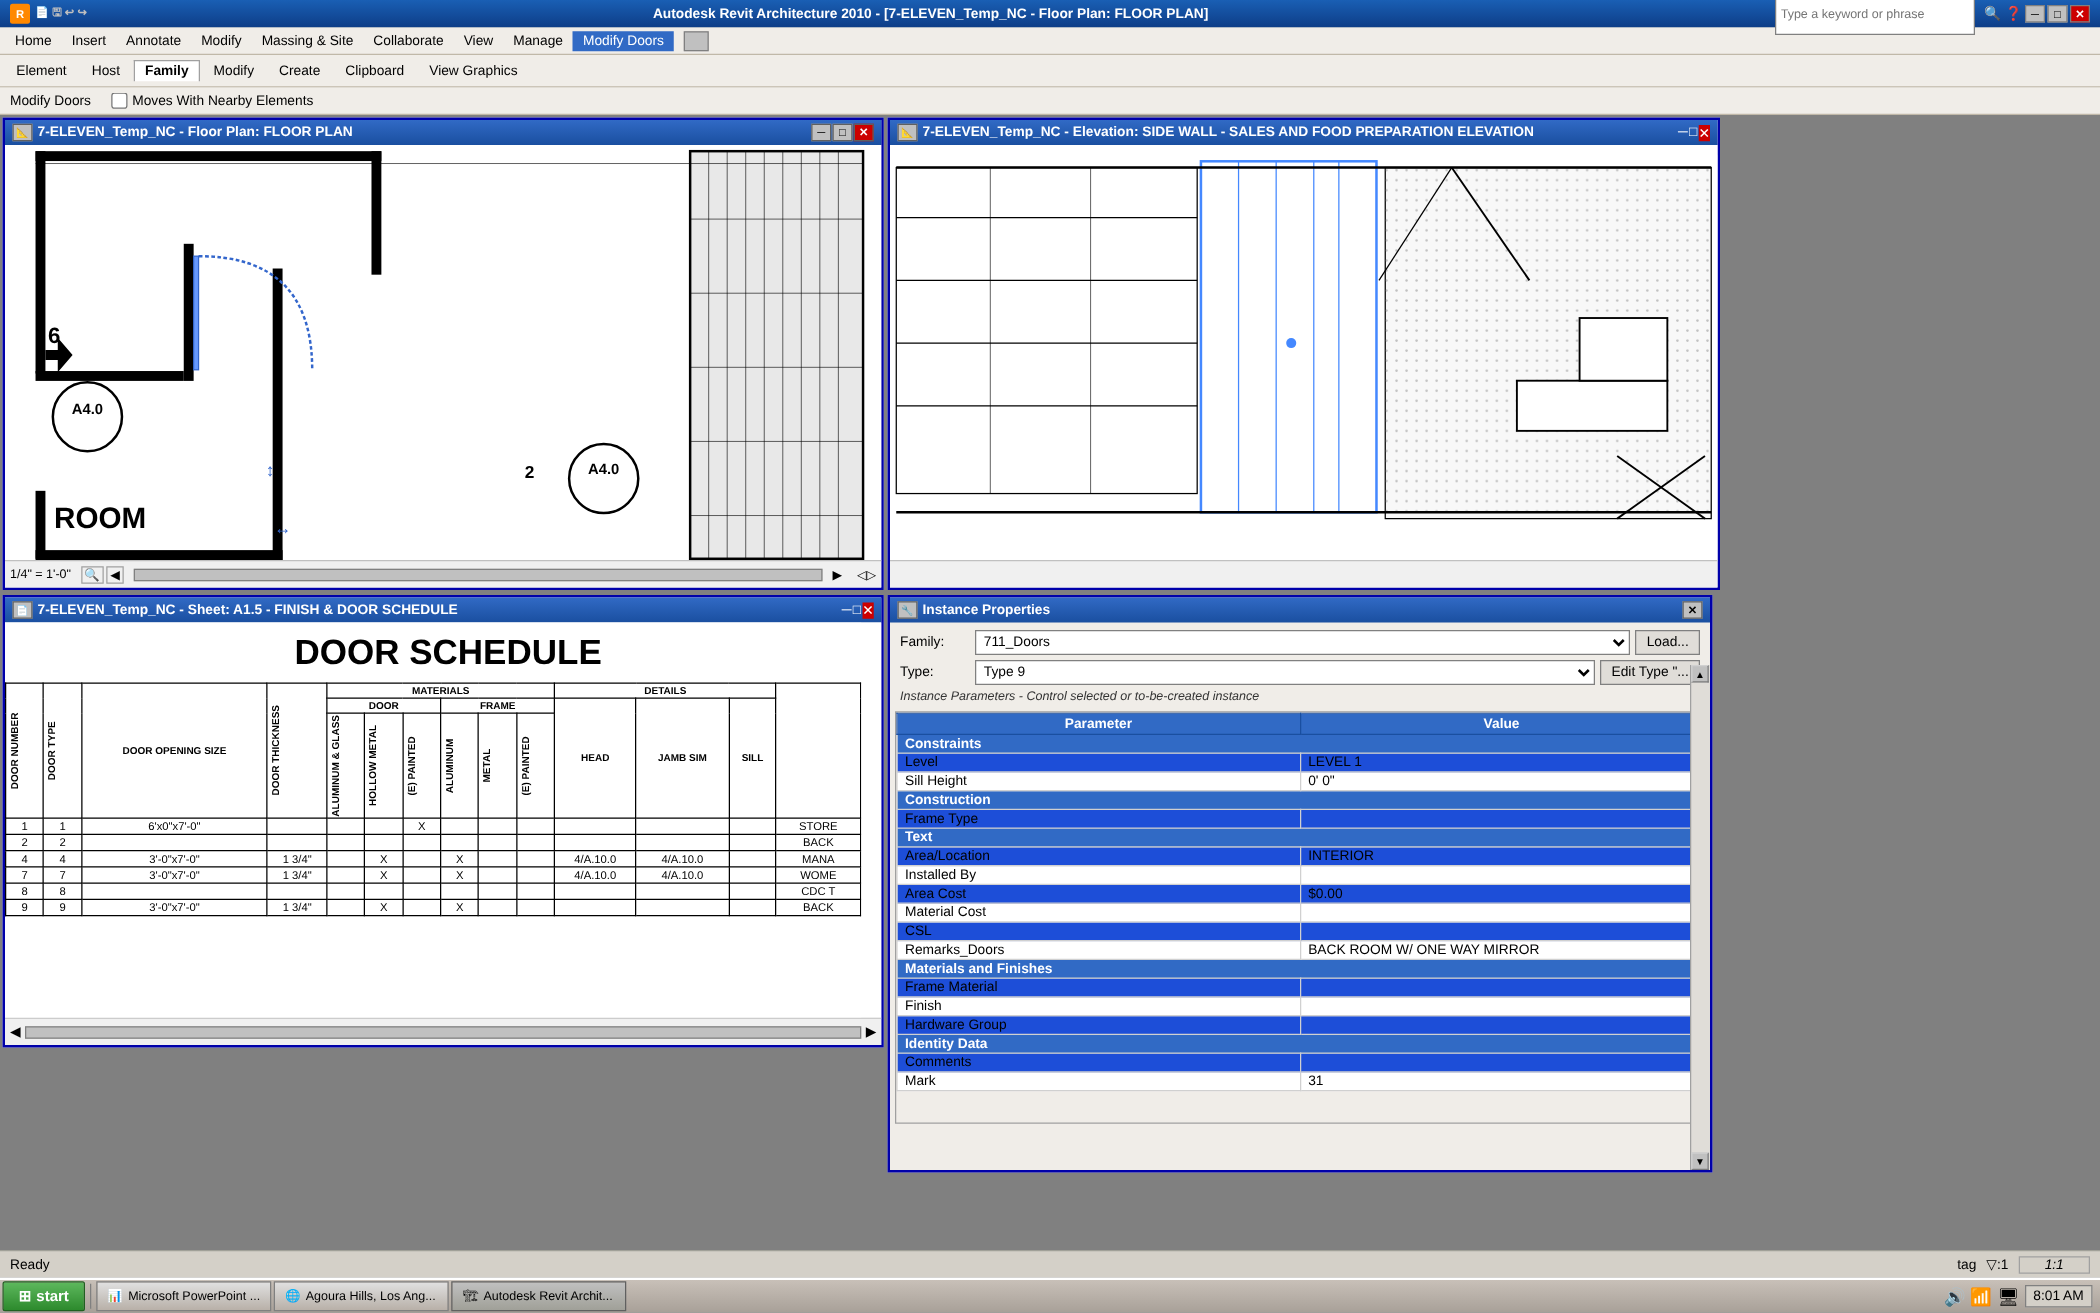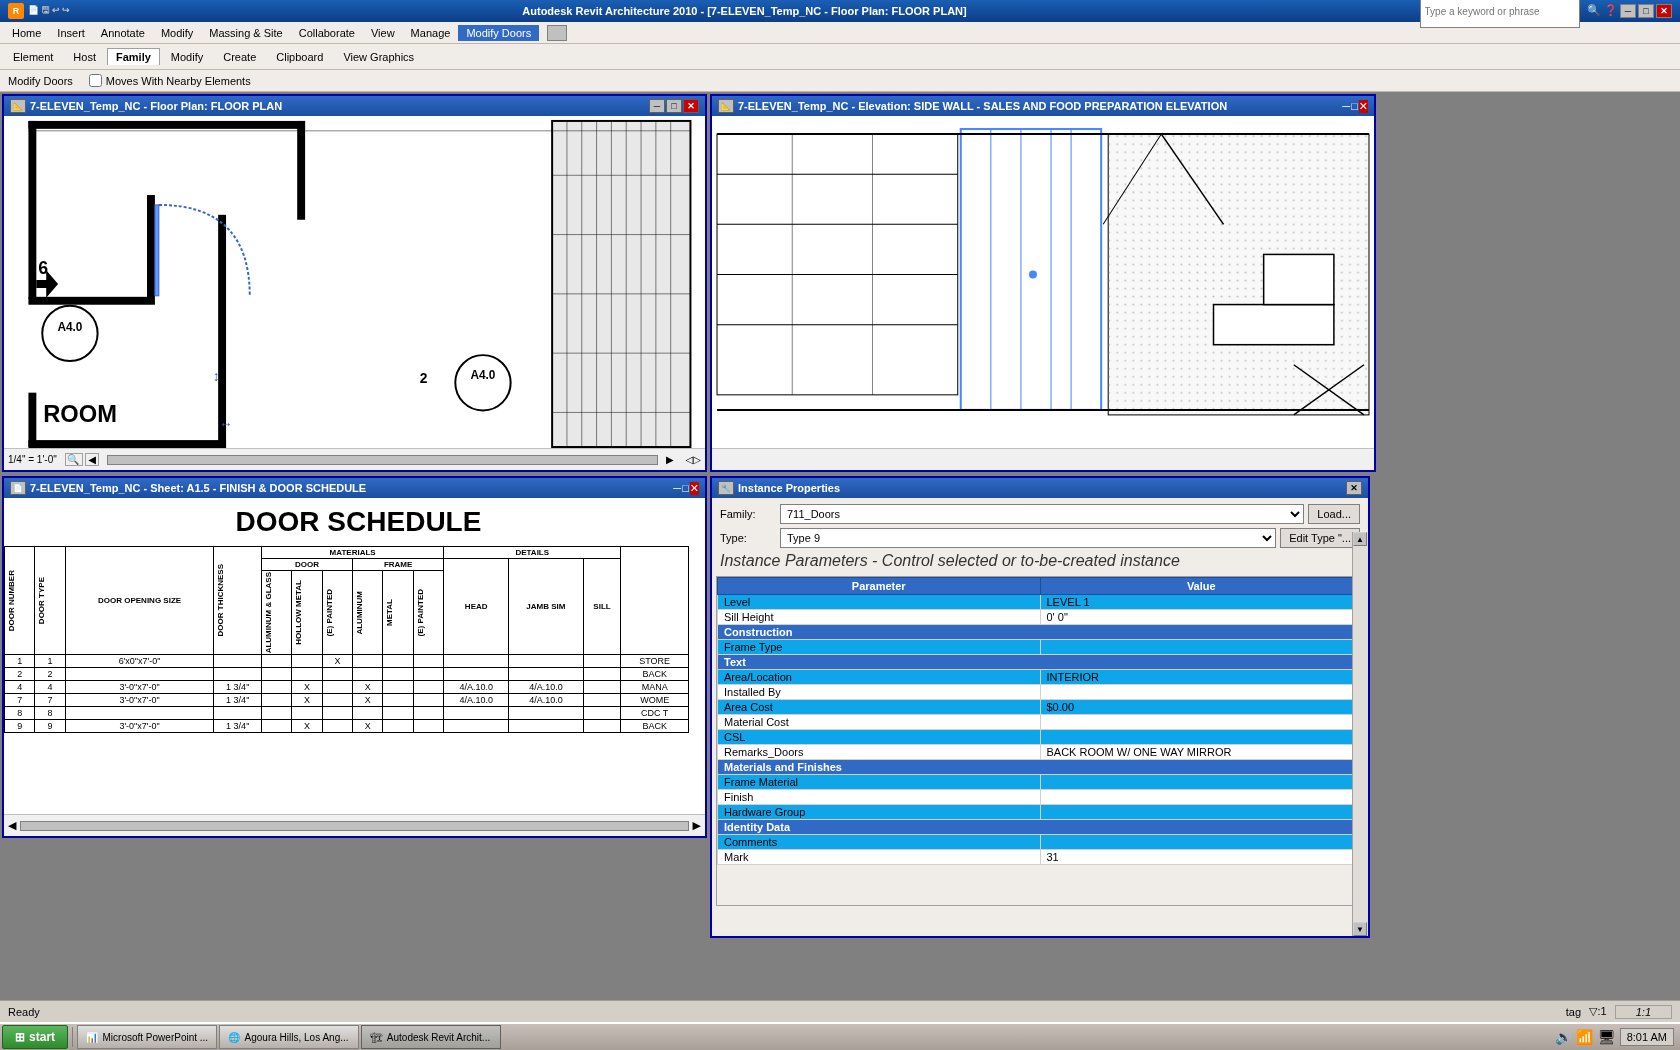--- a/index.html
+++ b/index.html
@@ -54,30 +54,30 @@
     #instance-props { position: absolute; top: 384px; left: 710px; width: 660px; height: 462px; background: #f0ede8; border: 2px solid #0000aa; }
     #instance-props-titlebar { background: linear-gradient(to bottom, #316ac5, #1a4fa0); color: white; height: 20px; display: flex; align-items: center; padding: 0 6px; font-size: 11px; font-weight: bold; }
     #instance-props-titlebar .title { flex: 1; }
     #instance-props-close { width: 16px; height: 14px; background: #c0c0c0; border: 1px solid #606060; font-size: 9px; display: flex; align-items: center; justify-content: center; cursor: pointer; color: black; font-weight: bold; }
 
     
     .prop-row { display: flex; align-items: center; padding: 2px 8px; font-size: 11px; }
     .prop-label { width: 60px; color: #000; }
     .prop-select { flex: 1; height: 20px; border: 1px solid #808080; background: white; font-size: 11px; padding: 0 2px; }
     .prop-btn { height: 20px; padding: 0 8px; background: #e0ddd8; border: 1px solid #808080; font-size: 11px; cursor: pointer; margin-left: 4px; white-space: nowrap; }
-    .prop-desc { padding: 2px 8px 4px; font-size: 16px; color: #333; font-style: italic; }
+    .prop-desc { padding: 2px 8px 4px; font-size: 10px; color: #333; font-style: italic; }
 
     
     #props-table { width: 100%; border-collapse: collapse; font-size: 11px; }
     #props-table .col-param { width: 50%; }
     #props-table .col-val { width: 50%; }
     #props-table thead th { background: #316ac5; color: white; padding: 2px 6px; text-align: center; border: 1px solid #1a4fa0; }
     #props-table tbody td { padding: 1px 6px; border: 1px solid #d0d0d0; }
     #props-table .section-header td { background: #316ac5; color: white; font-weight: bold; padding: 1px 6px; }
-    #props-table .row-even { background: #0ea5e9; }
+    #props-table .row-even { background: #1d4ed8; }
     #props-table .row-odd { background: white; }
 
     
     .fp-canvas { position: absolute; top: 0; left: 0; width: 100%; height: 100%; }
 
     
     #sched-table { width: 100%; border-collapse: collapse; font-size: 9px; }
     #sched-table th, #sched-table td { border: 1px solid #000; padding: 1px 2px; text-align: center; white-space: nowrap; }
     #sched-table th { background: white; font-size: 8px; font-weight: bold; }
     .sched-title { text-align: center; font-size: 28px; font-weight: bold; padding: 8px 0; margin-left: 24px; }
@@ -499,20 +499,23 @@
     <div class="props-scroll-area" style="border:1px solid #a0a0a0;margin:2px 4px;">
       <table id="props-table">
         <thead>
           <tr>
             <th class="col-param">Parameter</th>
             <th class="col-val">Value</th>
           </tr>
         </thead>
         <tbody>
 
+          <tr class="section-header">
+            <td colspan="2">Constraints</td>
+          </tr>
           <tr class="row-even">
             <td>Level</td>
               <td>LEVEL 1</td>
           </tr>
           <tr class="row-odd">
             <td>Sill Height</td>
               <td>0' 0"</td>
           </tr>
 
           <tr class="section-header">

